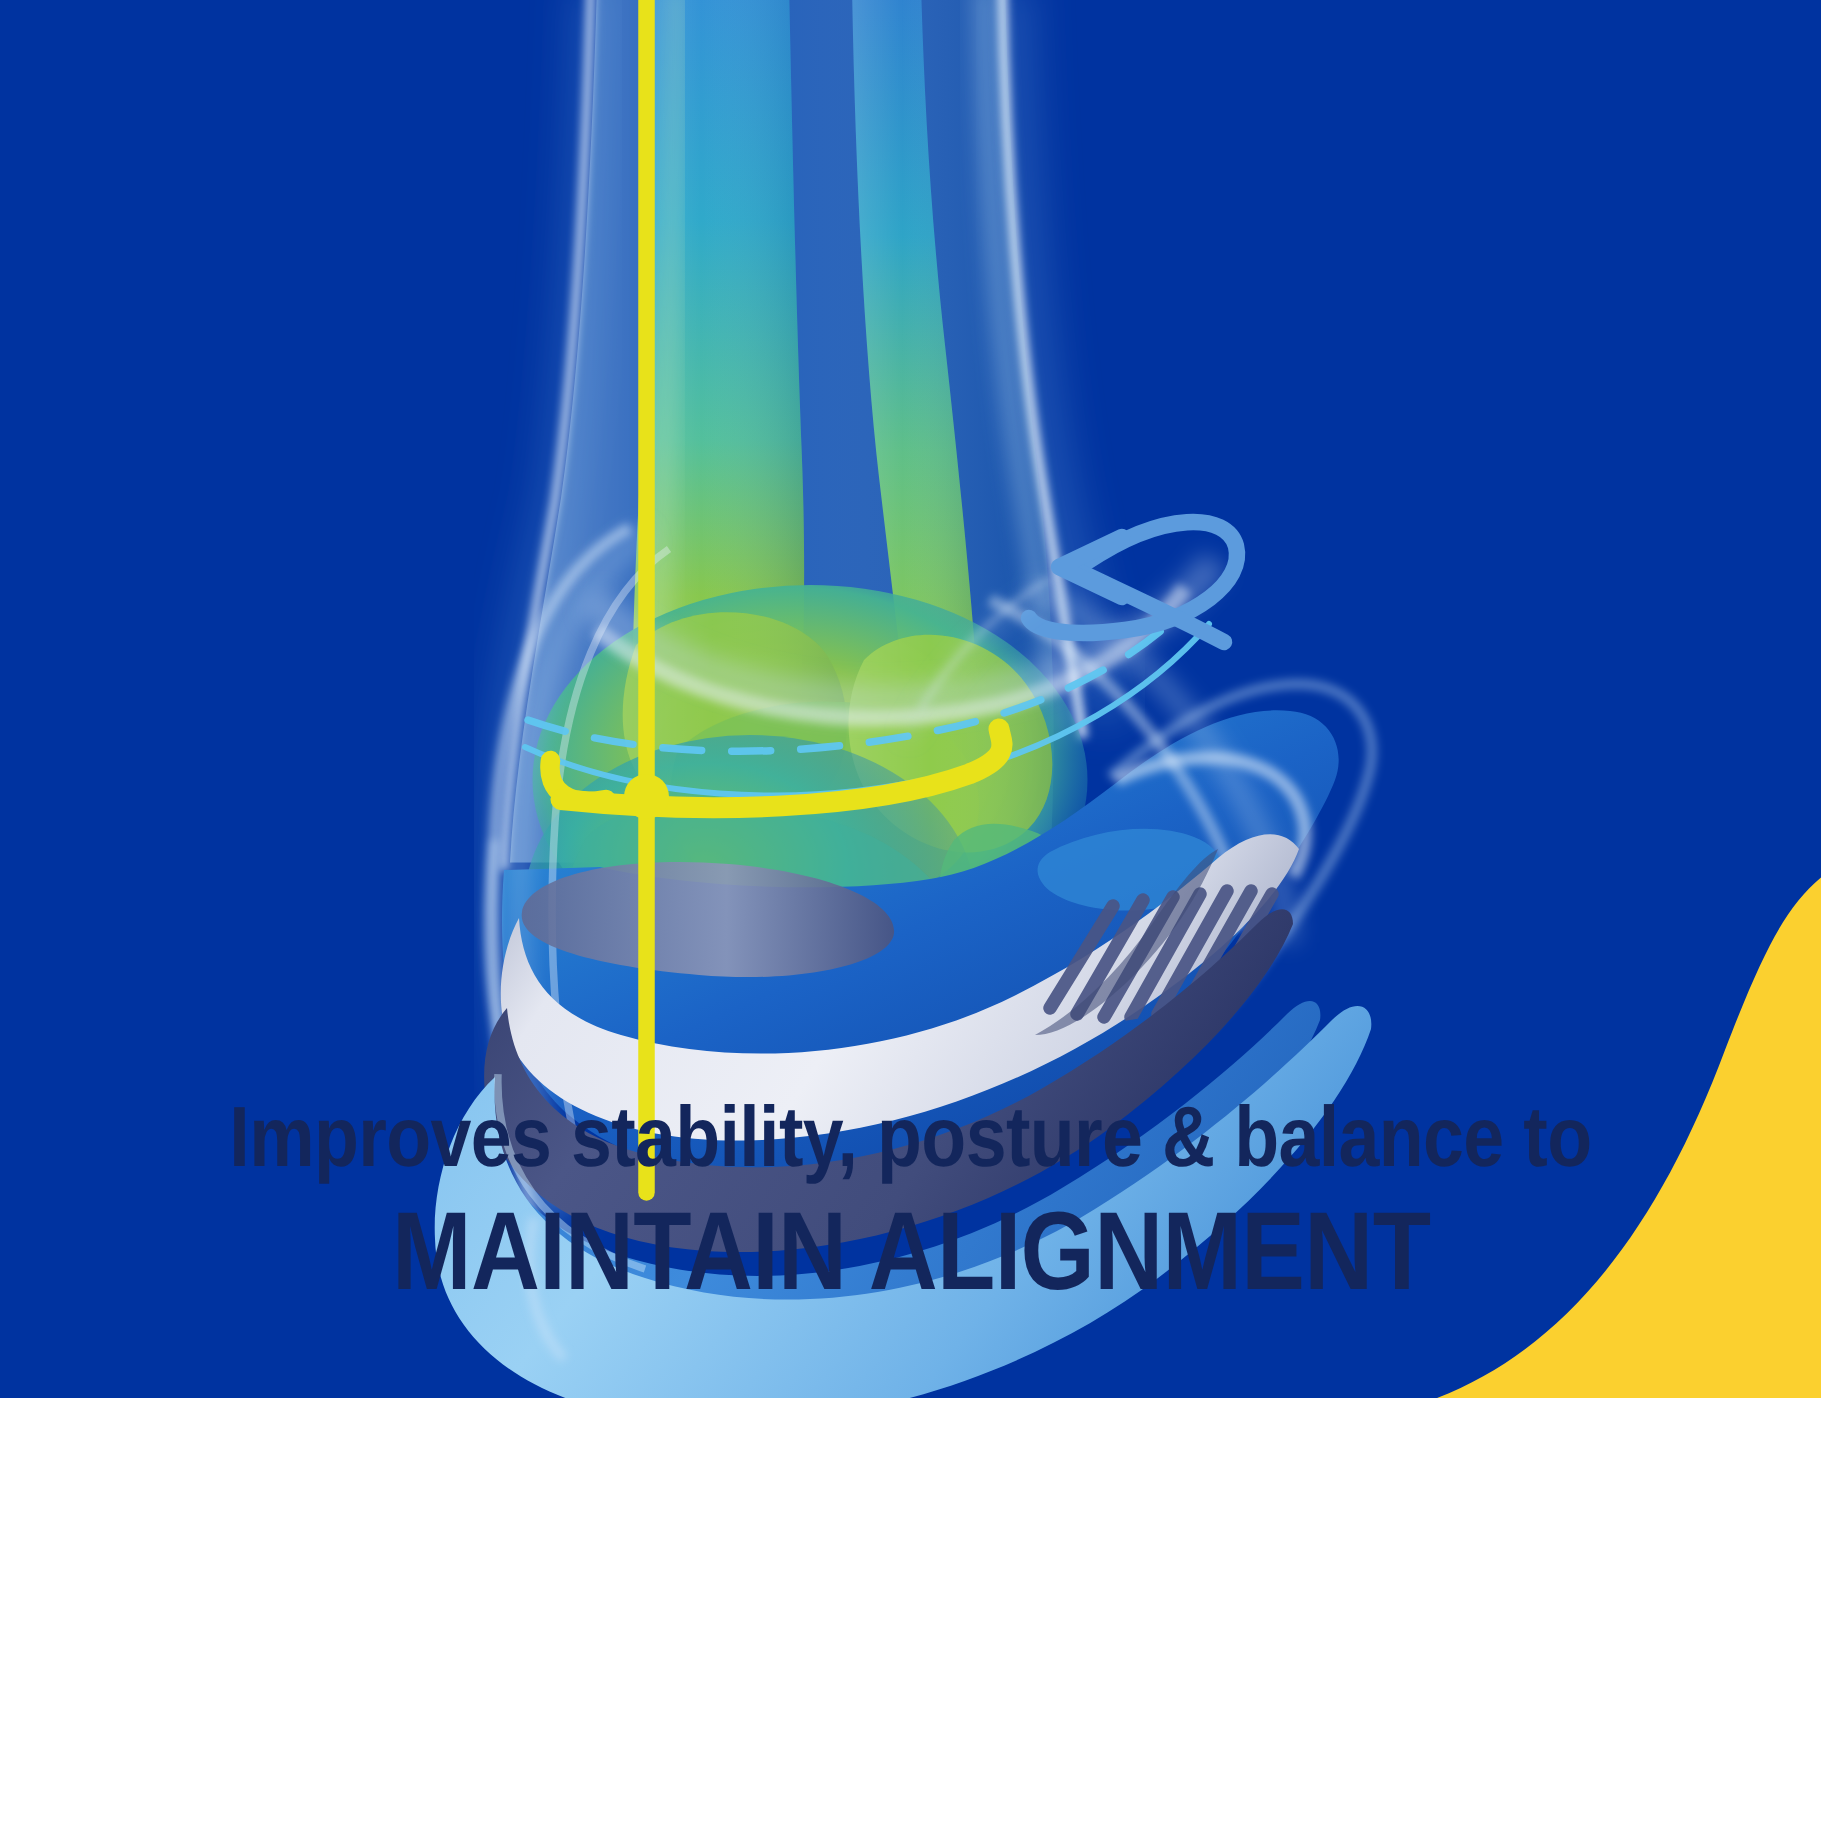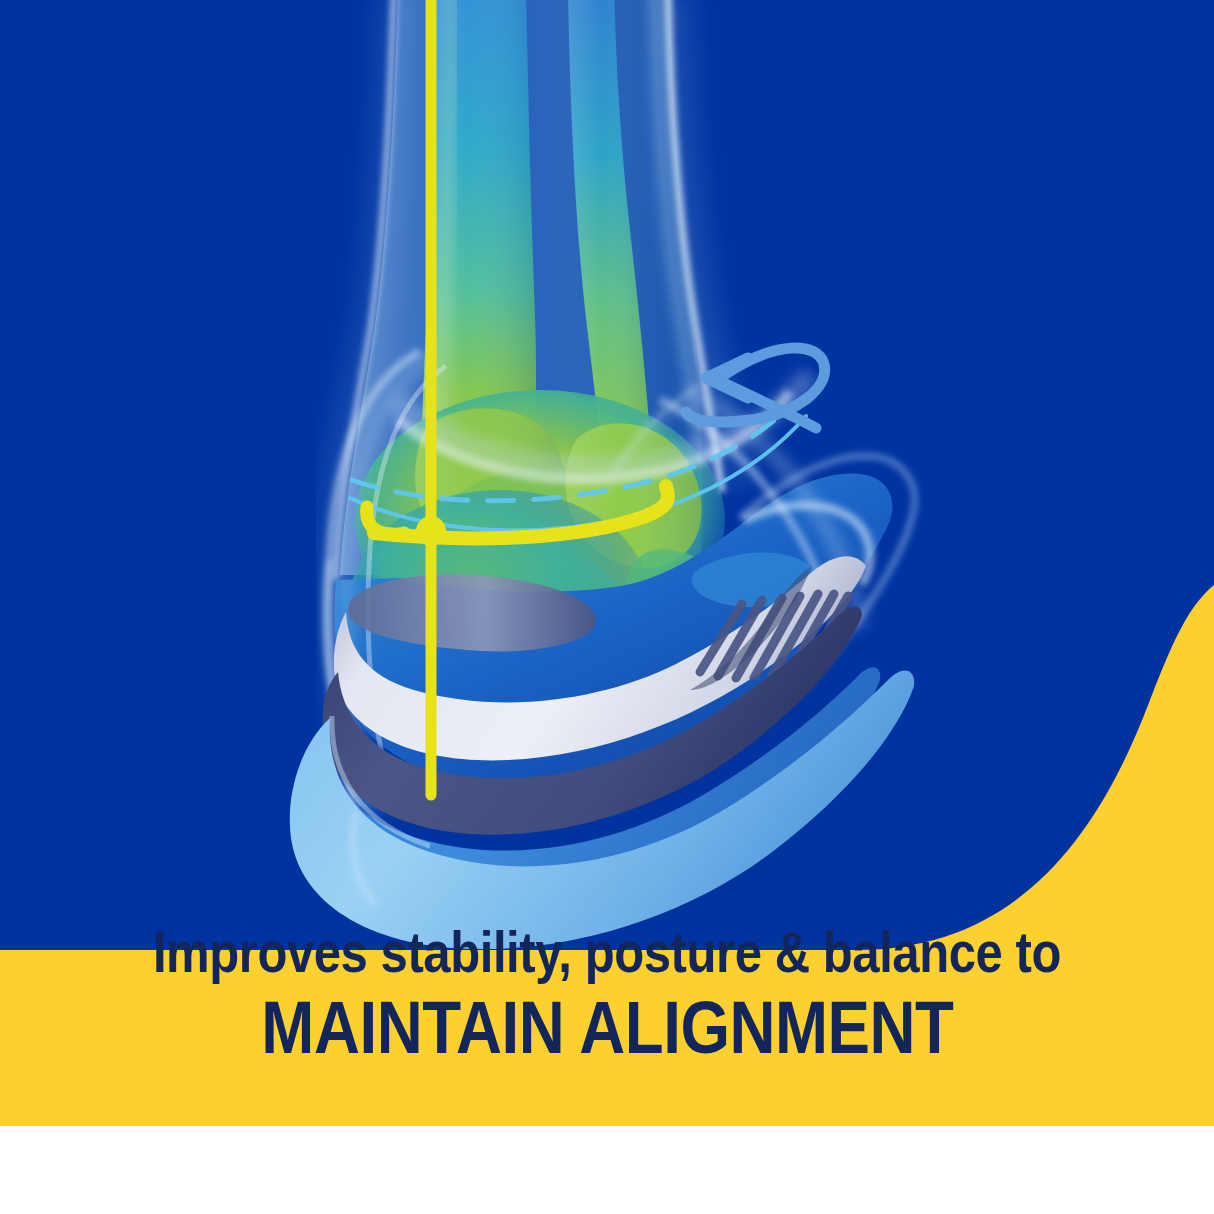--- a/index.html
+++ b/index.html
@@ -3,21 +3,21 @@
 <meta charset="utf-8">
 <style>
   html, body {
     margin: 0;
     padding: 0;
     background: #ffffff;
   }
   #root {
     position: relative;
     width: 1214px;
-    height: 1126px;
+    height: 932px;
     overflow: hidden;
     font-family: "Liberation Sans", sans-serif;
   }
   #stage {
     position: absolute;
     inset: 0;
   }
   #stage svg {
     display: block;
     width: 1214px;

